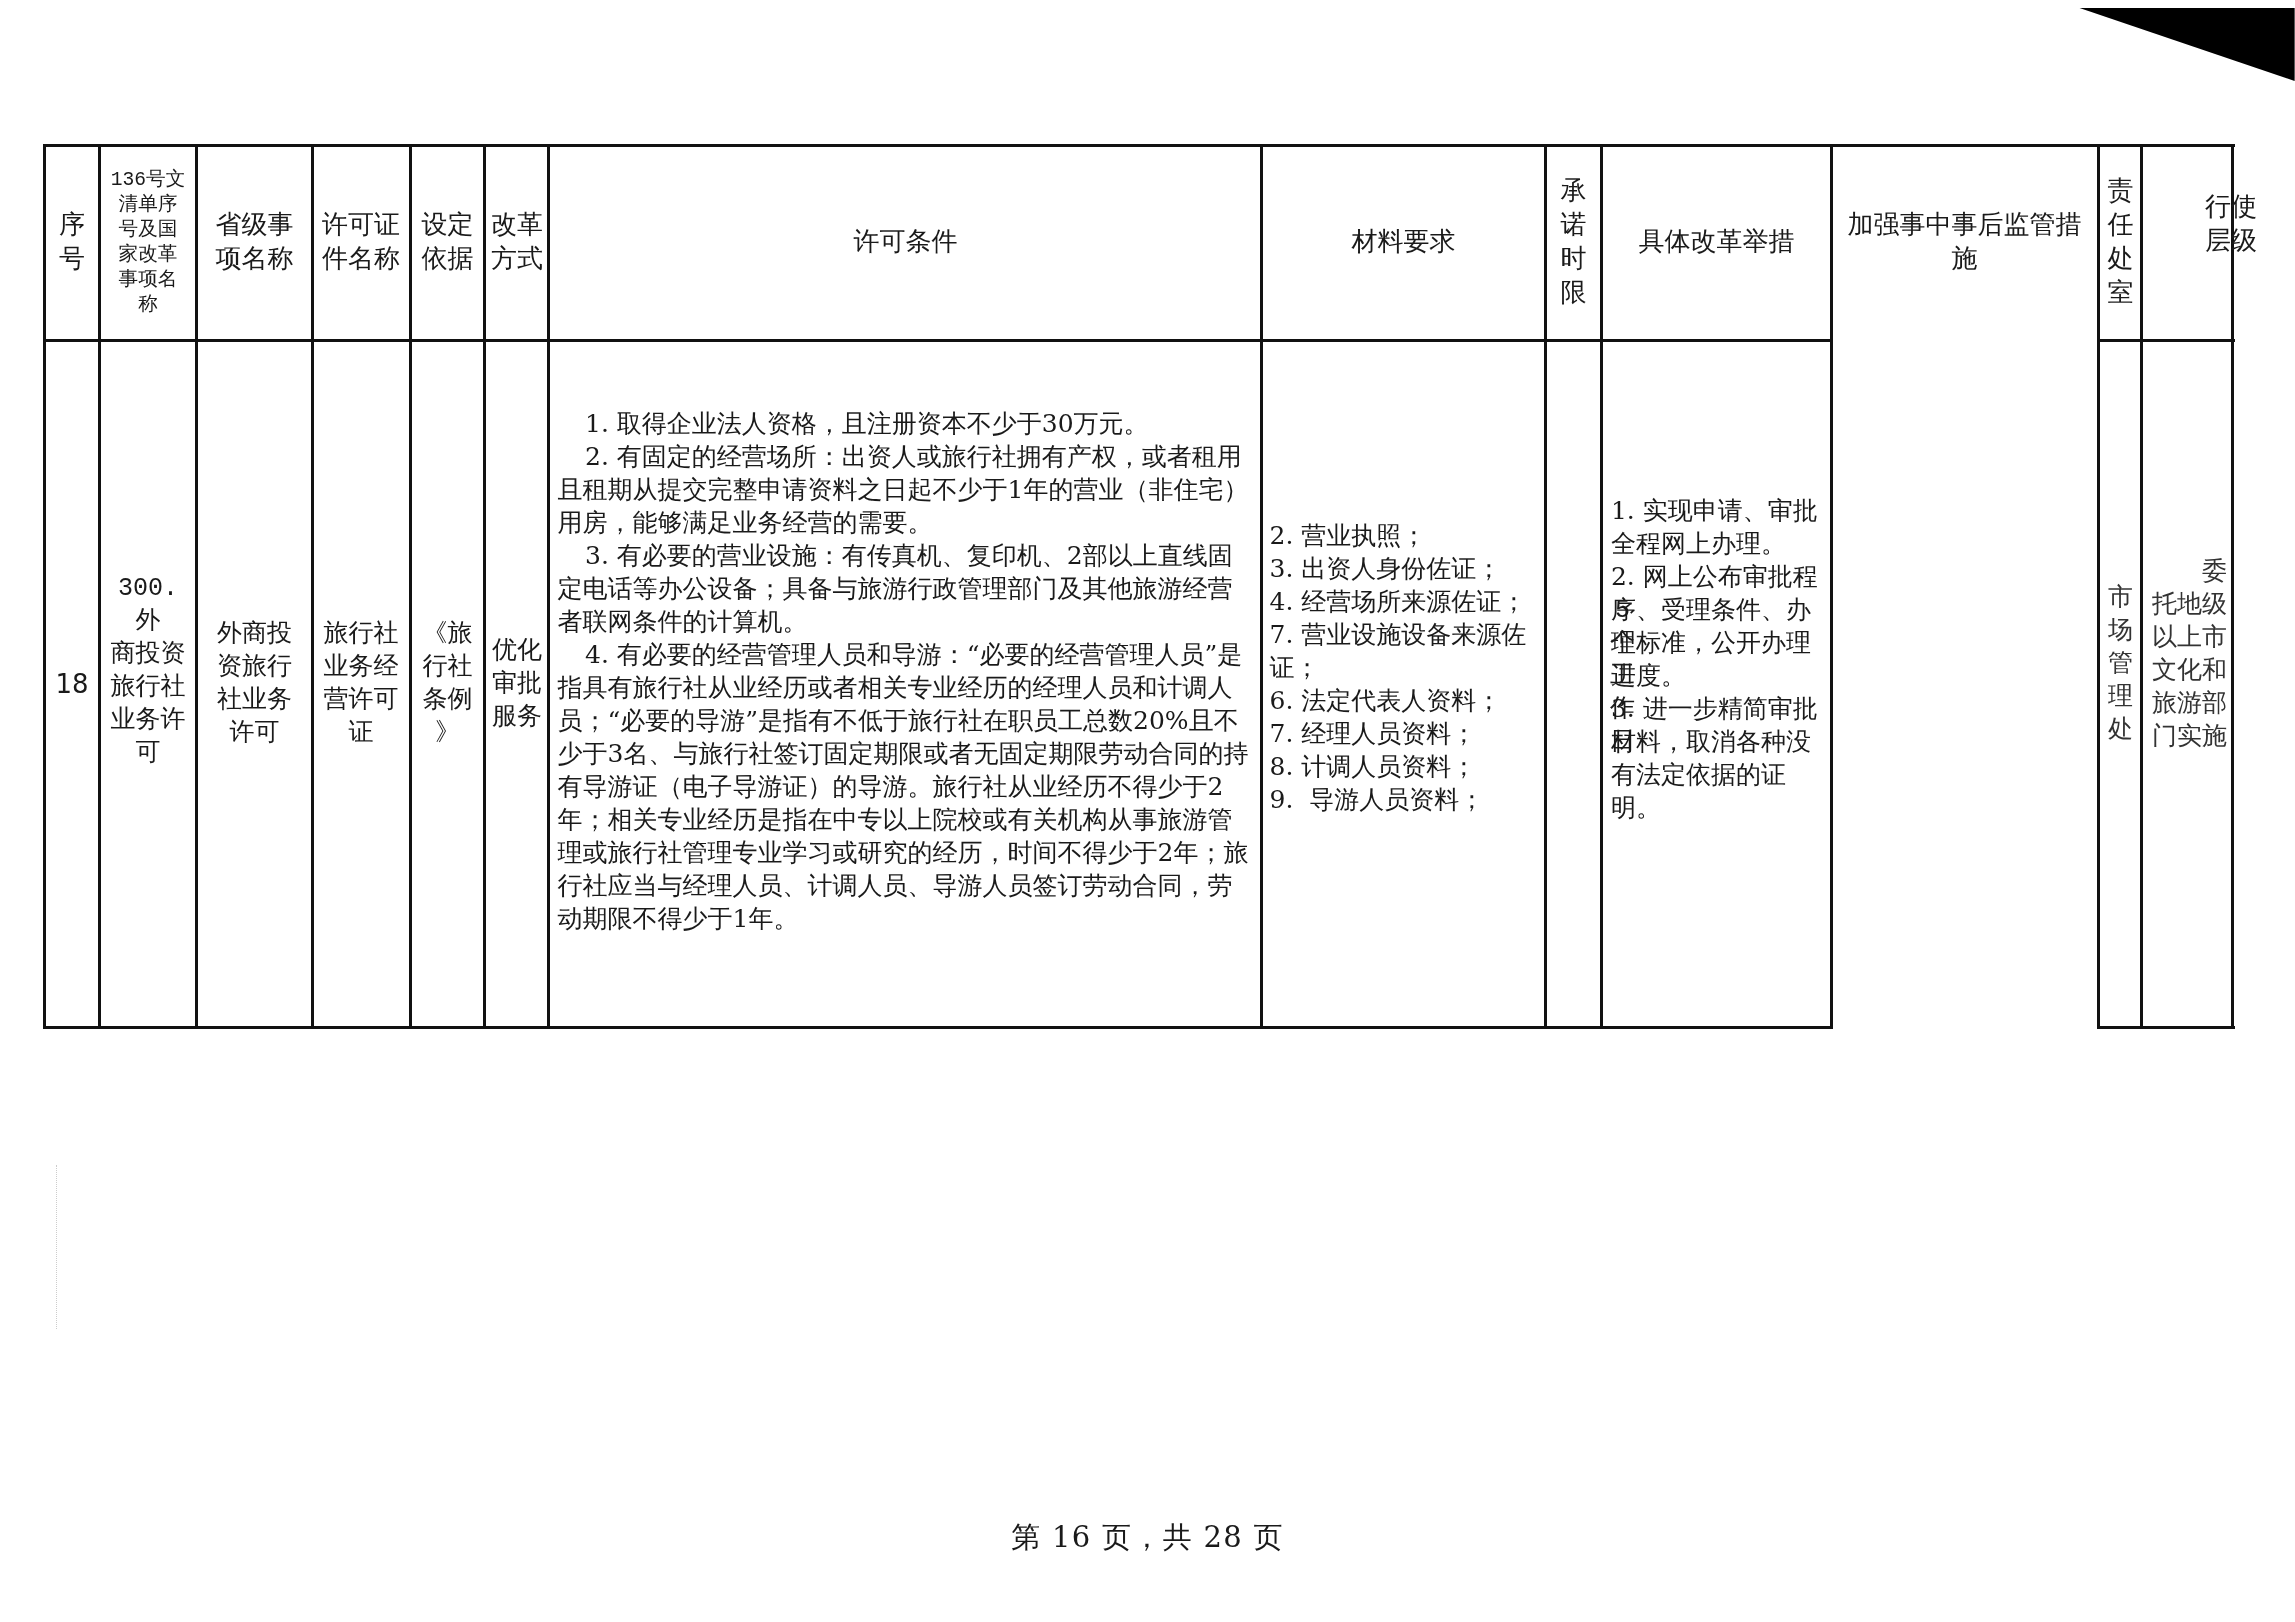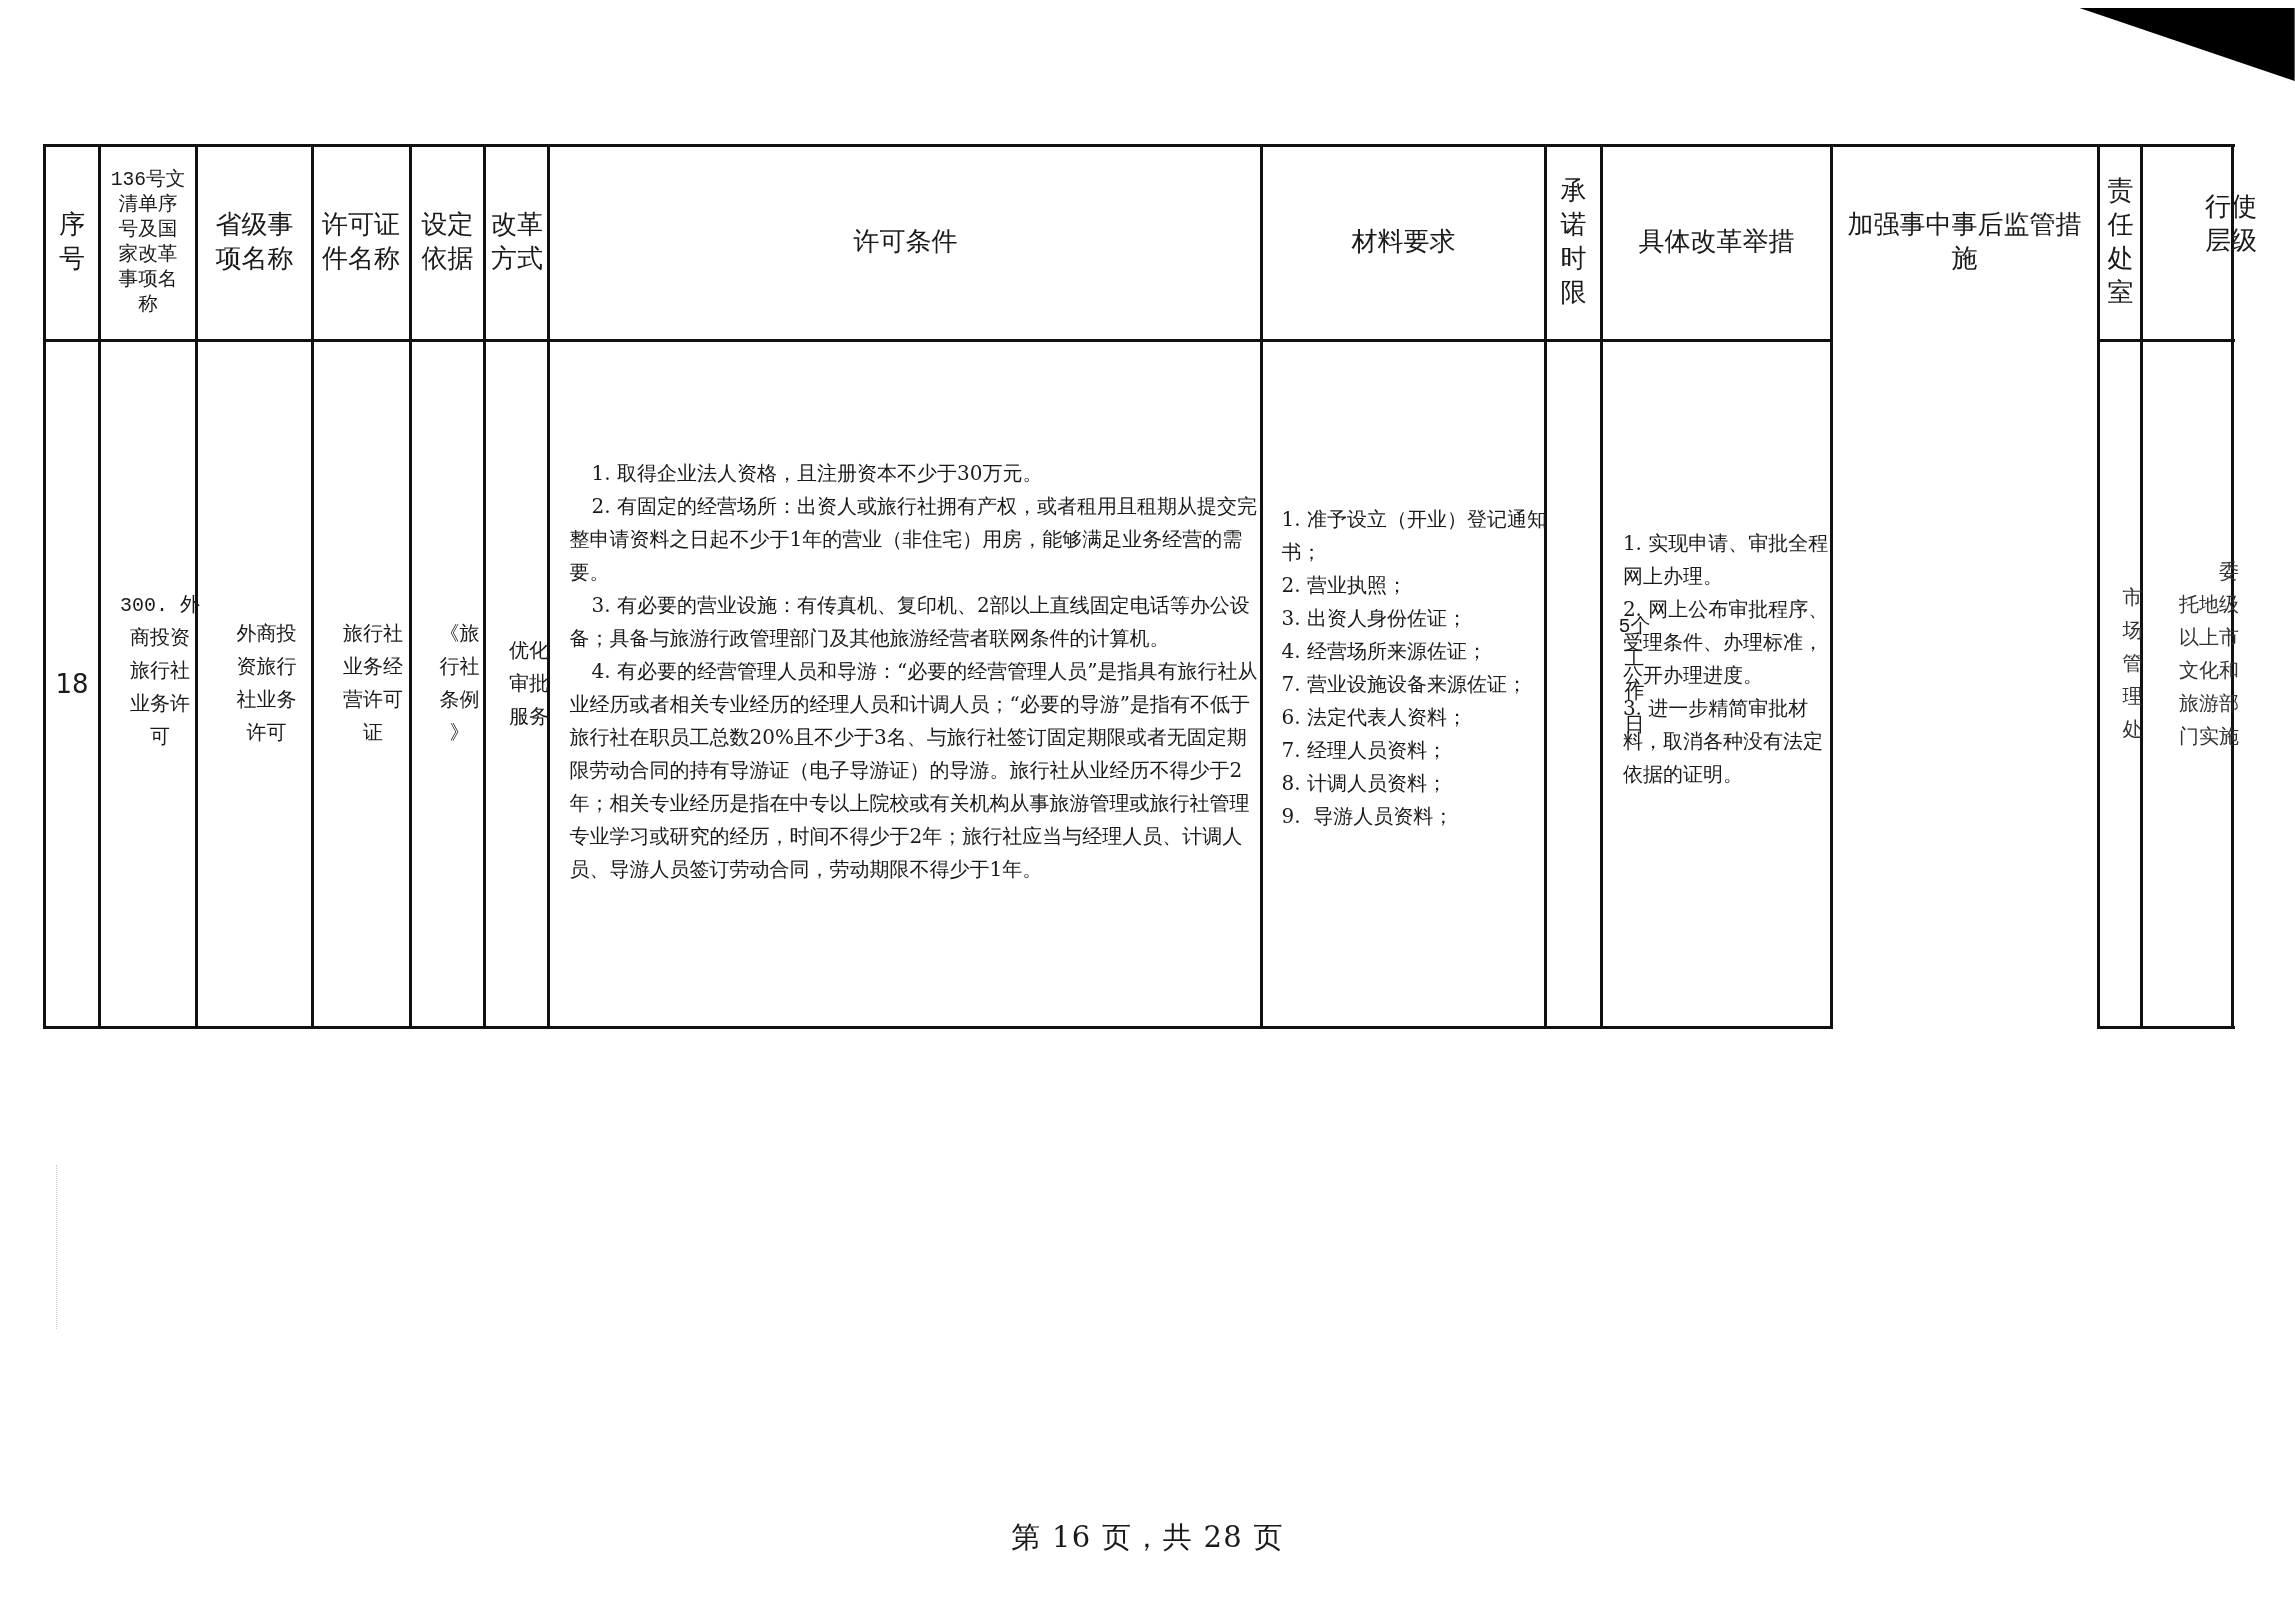--- a/index.html
+++ b/index.html
@@ -5,21 +5,21 @@
   html, body { margin: 0; padding: 0; background: #ffffff; }
   body { width: 2295px; height: 1623px; position: relative; overflow: hidden;
          font-family: "DejaVu Sans", "Liberation Sans", sans-serif; color: #1a1a1a; }
   .corner { position: absolute; left: 2074px; top: 7.9px; width: 221px; height: 73px; }
   .cell { position: absolute; box-sizing: border-box; display: flex; align-items: center; justify-content: center; text-align: center; }
   .vline { position: absolute; width: 2.6px; background: #111; }
   .hline { position: absolute; height: 3.3px; background: #111; }
   .hdr { font-family: "DejaVu Sans", sans-serif; font-size: 26px; line-height: 34px; }
   .hdr-small { font-size: 19.6px; line-height: 25px; }
   .serif { font-family: "DejaVu Serif", "Liberation Serif", serif; }
-  .body-txt { font-size: 20px; line-height: 33px; margin-left: 12px; }
+  .body-txt { font-size: 25px; line-height: 33px; }
   .col-text { white-space: pre-line; font-family: Liberation Mono, monospace; }
   .para { text-align: left; justify-content: flex-start; align-items: center; }
   .conditions p { margin: 0; text-indent: 1.1em; }
   .materials { text-align: left; justify-content: flex-start; align-items: center; padding-left: 6.5px; }
   .materials div { margin: 0; }
   .measures { text-align: left; justify-content: flex-start; align-items: center; padding-left: 7.9px; padding-right: 2.6px; }
   .footer { position: absolute; left: 0; width: 2295px; top: 1518px; text-align: center;
             font-family: "DejaVu Serif", serif; font-size: 29px; letter-spacing: 1.3px; }
   .scan-mark { position: absolute; left: 56px; top: 1165px; width: 1.3px; height: 164px; border-left: 1.3px dotted #ccc; }
 </style>
@@ -114,21 +114,20 @@
       <div>
         <p>1. 取得企业法人资格，且注册资本不少于30万元。</p>
         <p>2. 有固定的经营场所：出资人或旅行社拥有产权，或者租用且租期从提交完整申请资料之日起不少于1年的营业（非住宅）用房，能够满足业务经营的需要。</p>
         <p>3. 有必要的营业设施：有传真机、复印机、2部以上直线固定电话等办公设备；具备与旅游行政管理部门及其他旅游经营者联网条件的计算机。</p>
         <p>4. 有必要的经营管理人员和导游：“必要的经营管理人员”是指具有旅行社从业经历或者相关专业经历的经理人员和计调人员；“必要的导游”是指有不低于旅行社在职员工总数20%且不少于3名、与旅行社签订固定期限或者无固定期限劳动合同的持有导游证（电子导游证）的导游。旅行社从业经历不得少于2年；相关专业经历是指在中专以上院校或有关机构从事旅游管理或旅行社管理专业学习或研究的经历，时间不得少于2年；旅行社应当与经理人员、计调人员、导游人员签订劳动合同，劳动期限不得少于1年。</p>
       </div>
     </div>
 
     <div class="cell serif body-txt materials" style="left:1263px; top:342px; width:280px; height:684px; padding-bottom:33px;">
       <div>
-        <div>1. 准予设立（开业）登记通知书；</div>
         <div>2. 营业执照；</div>
         <div>3. 出资人身份佐证；</div>
         <div>4. 经营场所来源佐证；</div>
         <div>7. 营业设施设备来源佐证；</div>
         <div>6. 法定代表人资料；</div>
         <div>7. 经理人员资料；</div>
         <div>8. 计调人员资料；</div>
         <div style="white-space:pre;">9.  导游人员资料；</div>
       </div>
     </div>

